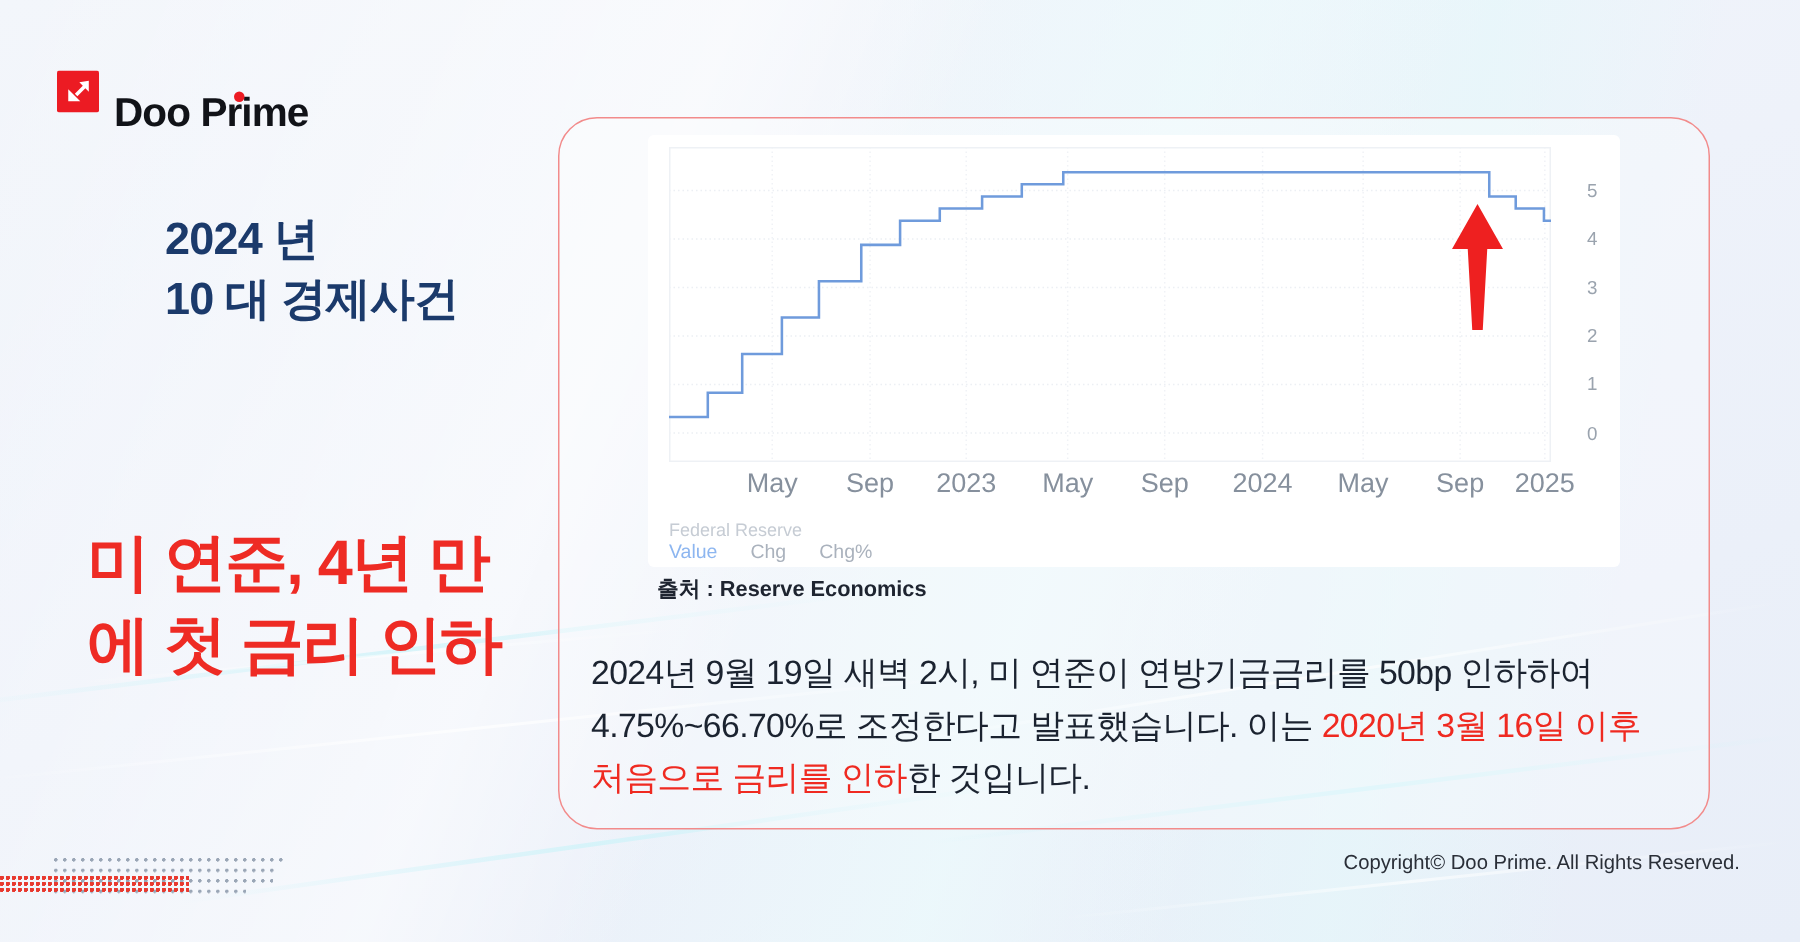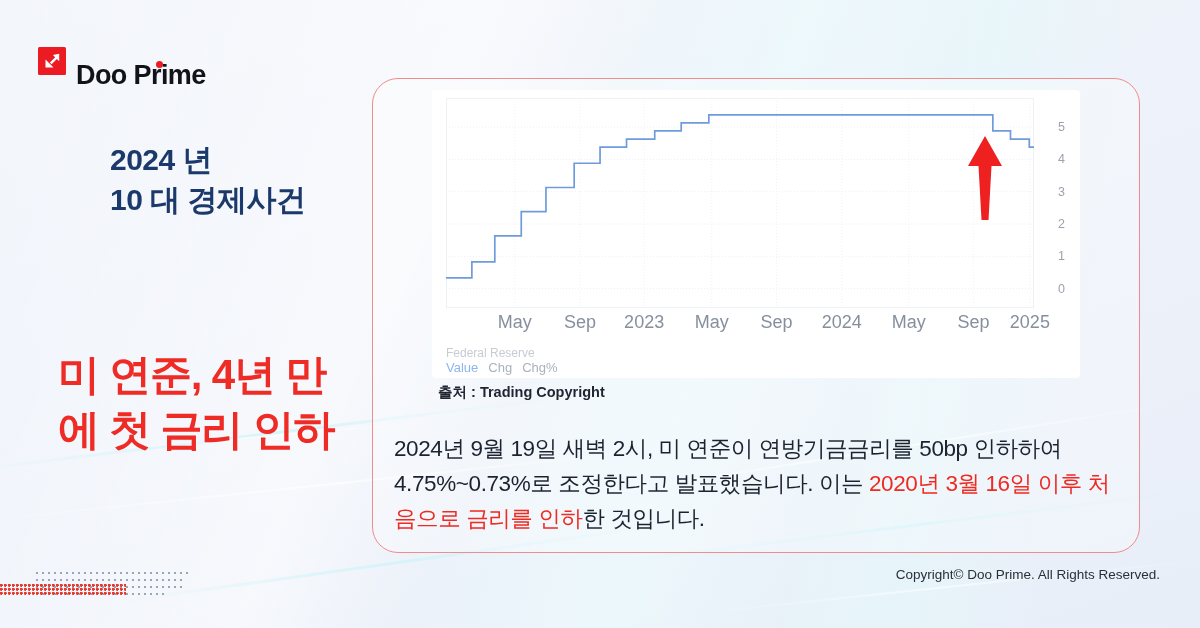--- a/index.html
+++ b/index.html
@@ -165,21 +165,21 @@
     display: flex;
     justify-content: space-between;
     flex-direction: column;
   }
   #source-label {
     font-size: 12px;
     color: #c6ccd4;
   }
   #legend-tabs {
     display: flex;
-    gap: 10px;
+    gap: 22px;
   }
   .legend-tab { font-size: 13px; color: #aab2bd; }
   .legend-tab.active { color: #8db6f0; }
 
   
   #arrow {
     position: absolute;
     left: 962px; top: 136px;
     width: 46px; height: 84px;
   }
@@ -310,19 +310,19 @@
         <div class="legend-tab">Chg</div>
         <div class="legend-tab">Chg%</div>
       </div>
     </div>
   </div>
 
   <svg id="arrow" viewBox="0 0 46 84">
     <path d="M23 0 L40 30 L29.5 30 L26.5 84 L19.5 84 L16.5 30 L6 30 Z" fill="#ee2020"></path>
   </svg>
 
-  <div id="source-line">출처 : Trading Copyright</div>
-
-  <div id="body-text"><span>2024년 9월 19일 새벽 2시, 미 연준이 연방기금금리를 50bp 인하하여 4.75%~0.73%로 조정한다고 발표했습니다. 이는 </span><span class="hl">2020년 3월 16일 이후 처음으로 금리를 인하</span><span>한 것입니다.</span></div>
+  <div id="source-line">출처 : Reserve Economics</div>
+
+  <div id="body-text"><span>2024년 9월 19일 새벽 2시, 미 연준이 연방기금금리를 50bp 인하하여 4.75%~66.70%로 조정한다고 발표했습니다. 이는 </span><span class="hl">2020년 3월 16일 이후 처음으로 금리를 인하</span><span>한 것입니다.</span></div>
 
   <div id="copyright">Copyright© Doo Prime. All Rights Reserved.</div>
 
 </div>
 
 </body></html>

